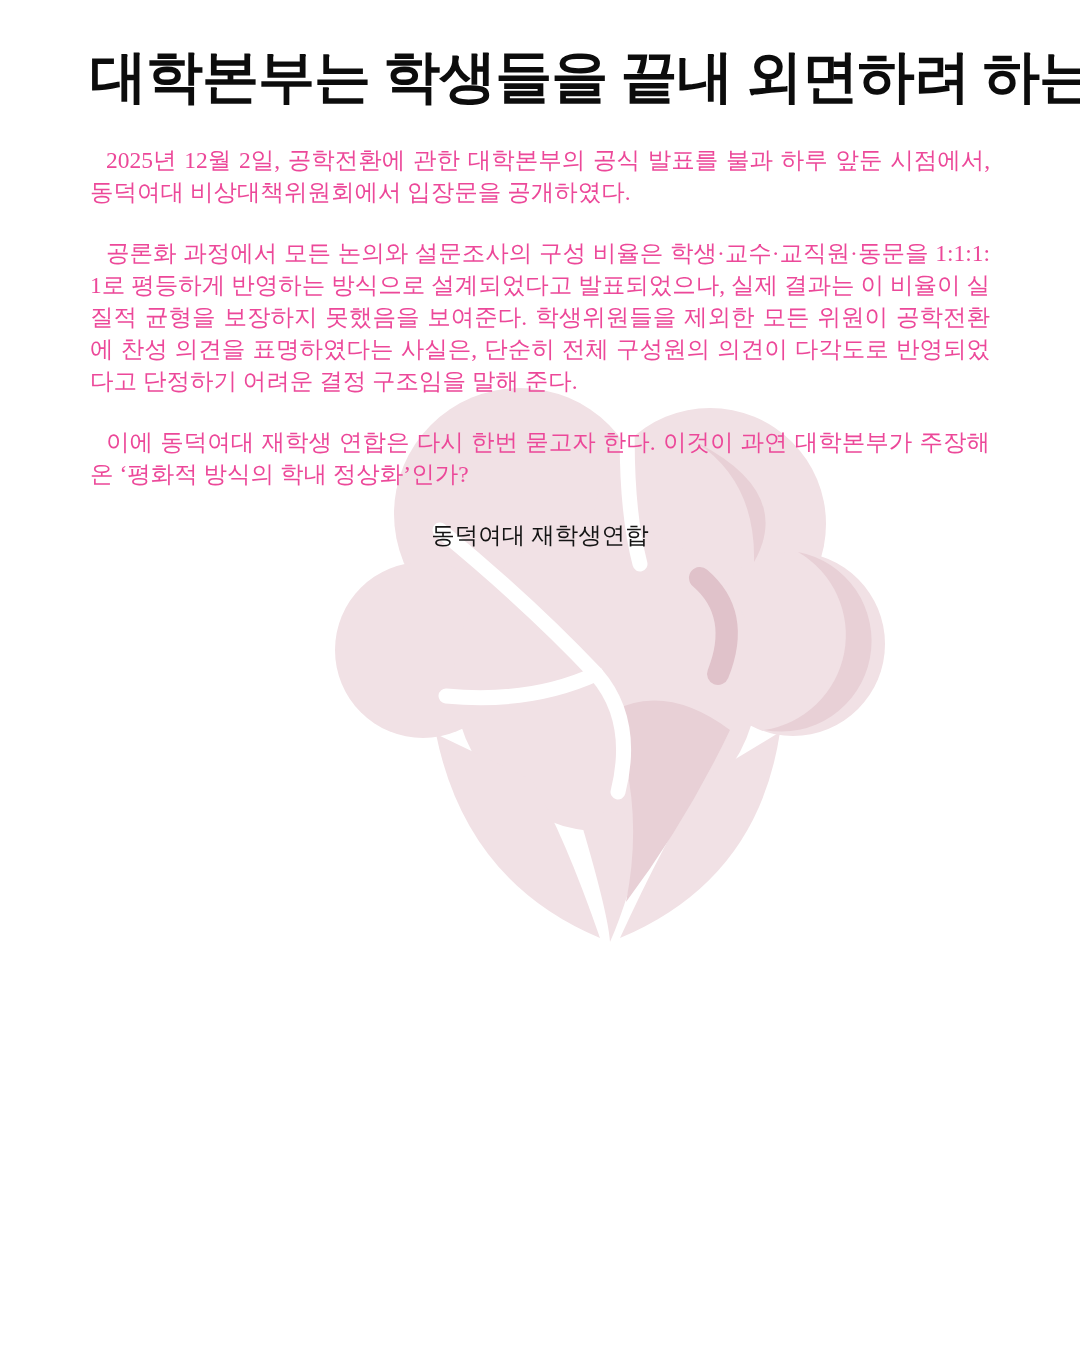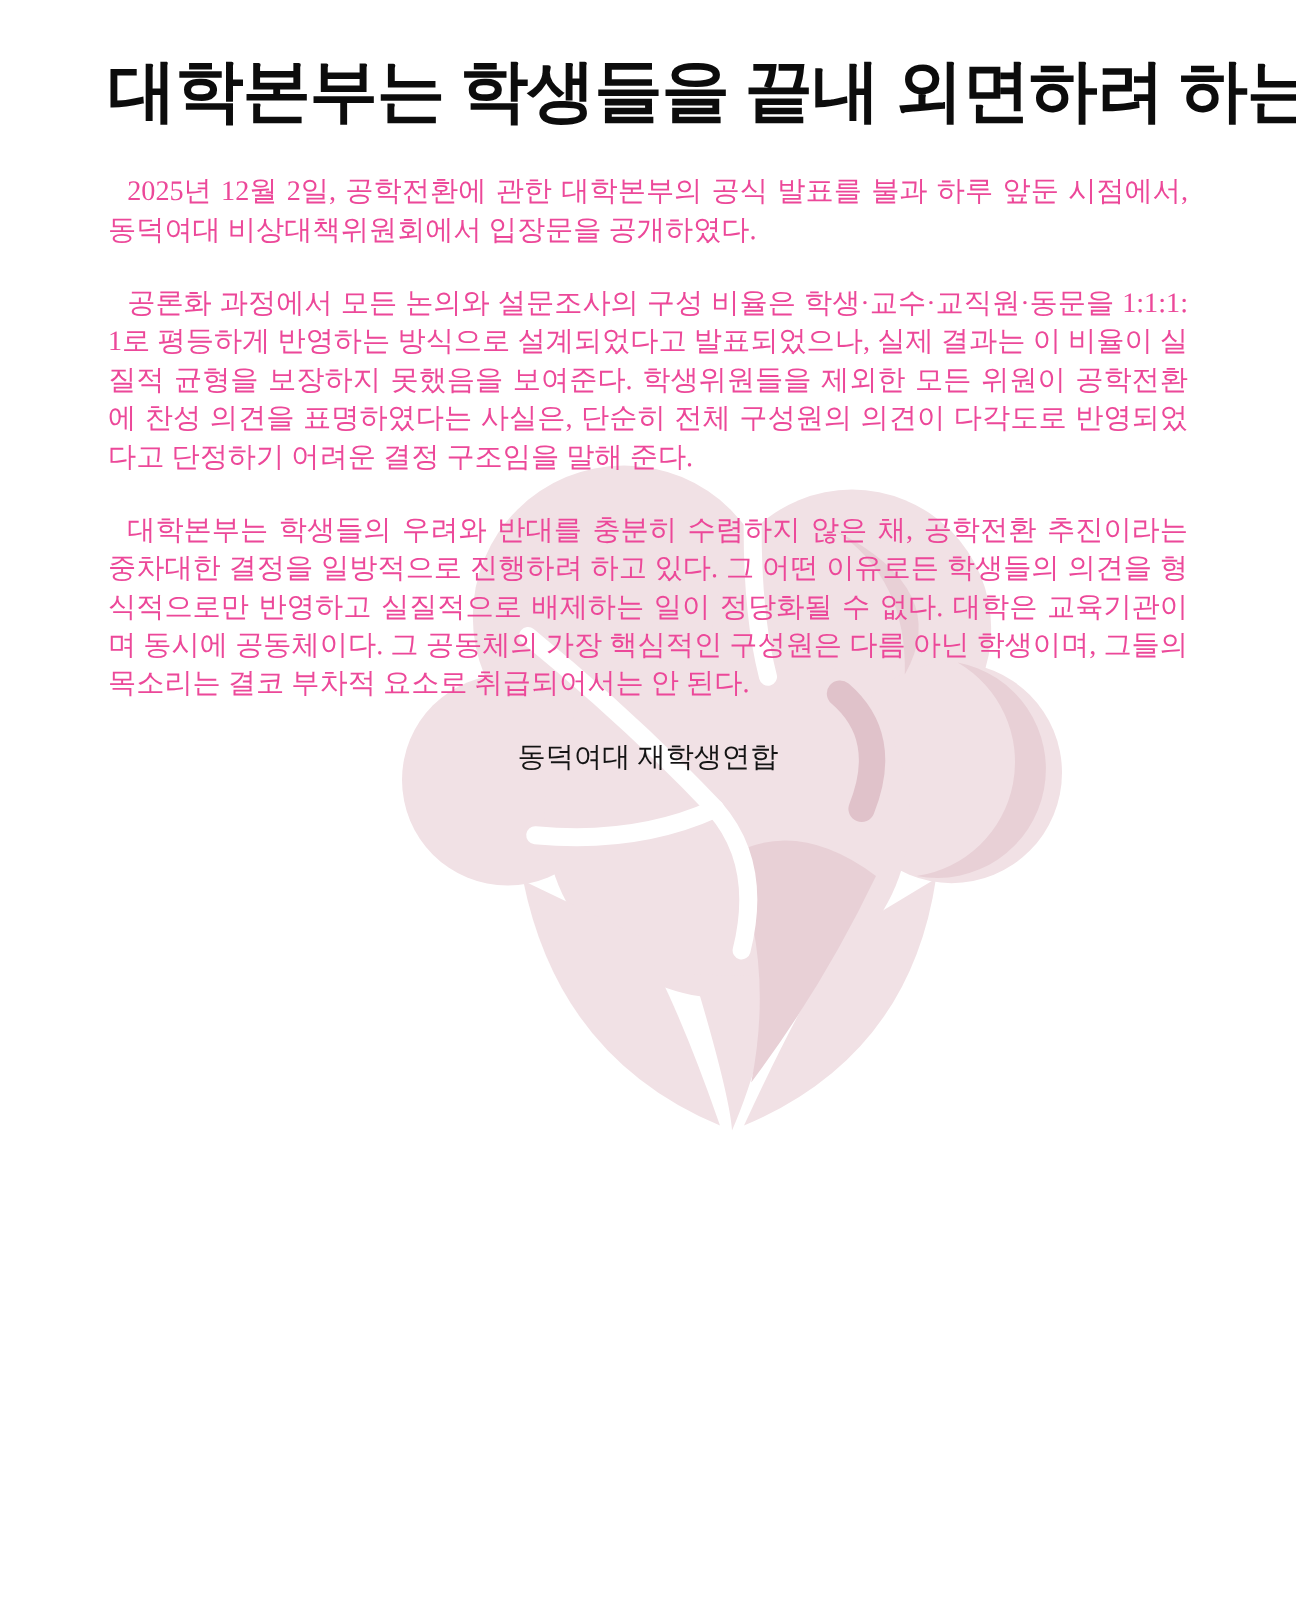--- a/index.html
+++ b/index.html
@@ -88,19 +88,19 @@
     </g>
   </svg>
 </div>
 
 <div class="page-content">
   <h1 class="doc-title">대학본부는 학생들을 끝내 외면하려 하는가</h1>
 
   <div class="doc-body">
     <p>2025년 12월 2일, 공학전환에 관한 대학본부의 공식 발표를 불과 하루 앞둔 시점에서, 동덕여대 비상대책위원회에서 입장문을 공개하였다.</p>
     <p>공론화 과정에서 모든 논의와 설문조사의 구성 비율은 학생·교수·교직원·동문을 1:1:1:1로 평등하게 반영하는 방식으로 설계되었다고 발표되었으나, 실제 결과는 이 비율이 실질적 균형을 보장하지 못했음을 보여준다. 학생위원들을 제외한 모든 위원이 공학전환에 찬성 의견을 표명하였다는 사실은, 단순히 전체 구성원의 의견이 다각도로 반영되었다고 단정하기 어려운 결정 구조임을 말해 준다.</p>
-    <p>대학본부는 학생들의 우려와 반대를 충분히 수렴하지 않은 채, 공학전환 추진이라는 중차대한 결정을 일방적으로 진행하려 하고 있다. 그 어떤 이유로든 학생들의 의견을 형식적으로만 반영하고 실질적으로 배제하는 일이 정당화될 수 없다. 대학은 교육기관이며 동시에 공동체이다. 그 공동체의 가장 핵심적인 구성원은 다름 아닌 학생이며, 그들의 목소리는 결코 부차적 요소로 취급되어서는 안 된다.</p>
+    <p>이에 동덕여대 재학생 연합은 다시 한번 묻고자 한다. 이것이 과연 대학본부가 주장해 온 ‘평화적 방식의 학내 정상화’인가?</p>
   </div>
 
   <div class="doc-footer">
     <div>동덕여대 재학생연합</div>
   </div>
 </div>
 
 </body></html>

